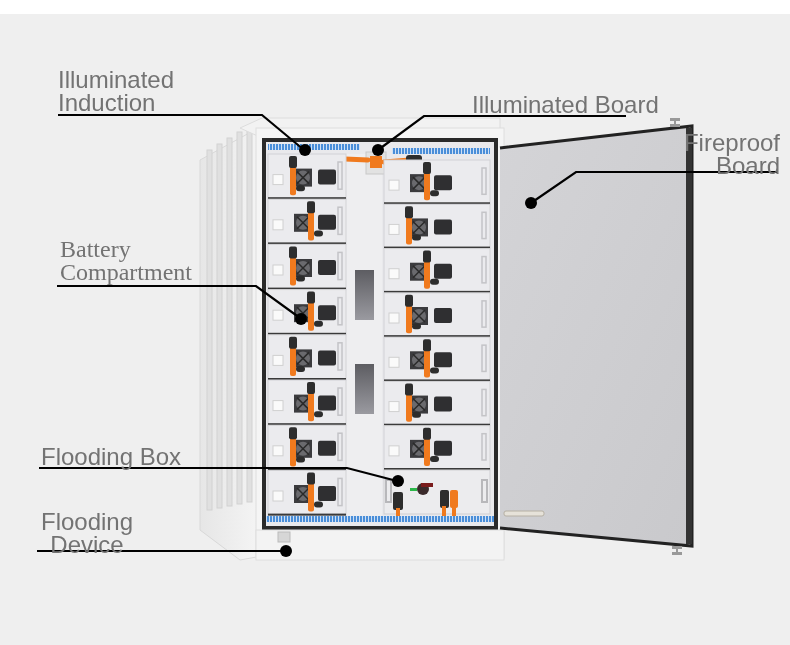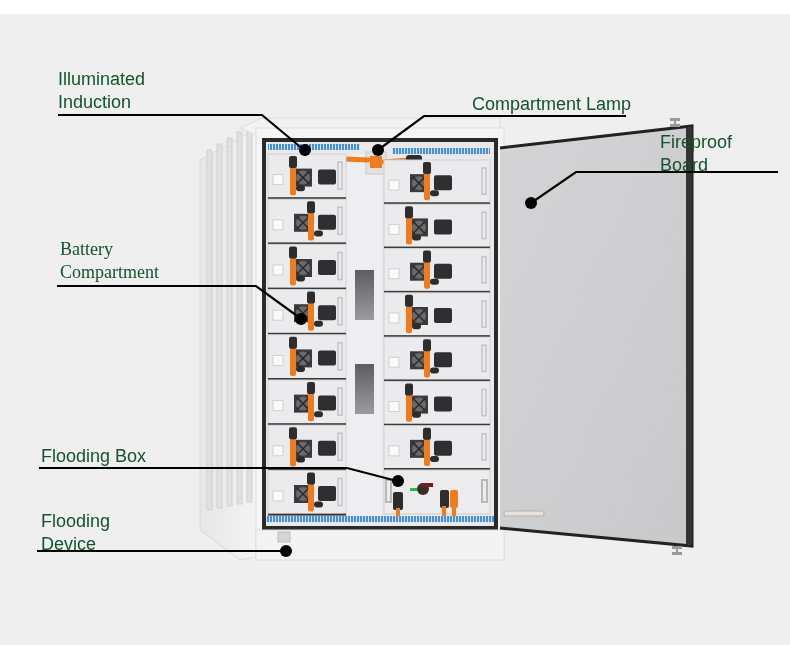--- a/index.html
+++ b/index.html
@@ -3,23 +3,23 @@
 <meta charset="utf-8">
 <style>
   html, body { margin:0; padding:0; }
   body {
     width:790px; height:645px; position:relative; overflow:hidden;
     background:#efefef;
     font-family:"Liberation Sans", sans-serif;
   }
   .top-band { position:absolute; left:0; top:0; width:790px; height:14px; background:#ffffff; }
   .label {
-    position:absolute; color:#14532d; font-size:18px; line-height:23px; white-space:pre-line;
+    position:absolute; color:#737373; font-size:24px; line-height:23px; white-space:pre-line;
   }
-  .label.right { }
+  .label.right { text-align:right; }
   svg.overlay { position:absolute; left:0; top:0; }
   #cabinet { position:absolute; left:0; top:0; }
 </style>
 </head>
 <body>
 
 <div class="top-band"></div>
 
 <svg id="cabinet" width="790" height="645">
   <defs>
@@ -401,20 +401,20 @@
     <circle cx="398" cy="481" r="6" fill="#000"></circle>
   </g>
   <g>
     <polyline points="37,551 286,551" fill="none" stroke="#000" stroke-width="2.2"></polyline>
     <circle cx="286" cy="551" r="6" fill="#000"></circle>
   </g>
 </svg>
 
 <div class="label" style="left:58px; top:68px;">Illuminated
 Induction</div>
-<div class="label" style="left:472px; top:93px;">Compartment Lamp</div>
+<div class="label" style="left:472px; top:93px;">Illuminated Board</div>
 <div class="label right" style="right:10px; top:131px; width:120px;">Fireproof
 Board</div>
 <div class="label" style="left:60px; top:238px;font-family:Liberation Serif, serif;">Battery
 Compartment</div>
 <div class="label" style="left:41px; top:445px;">Flooding Box</div>
-<div class="label" style="left:41px; top:510px;">Flooding
+<div class="label" style="left:41px; top:510px;text-align:center;">Flooding
 Device</div>
 
 </body></html>

